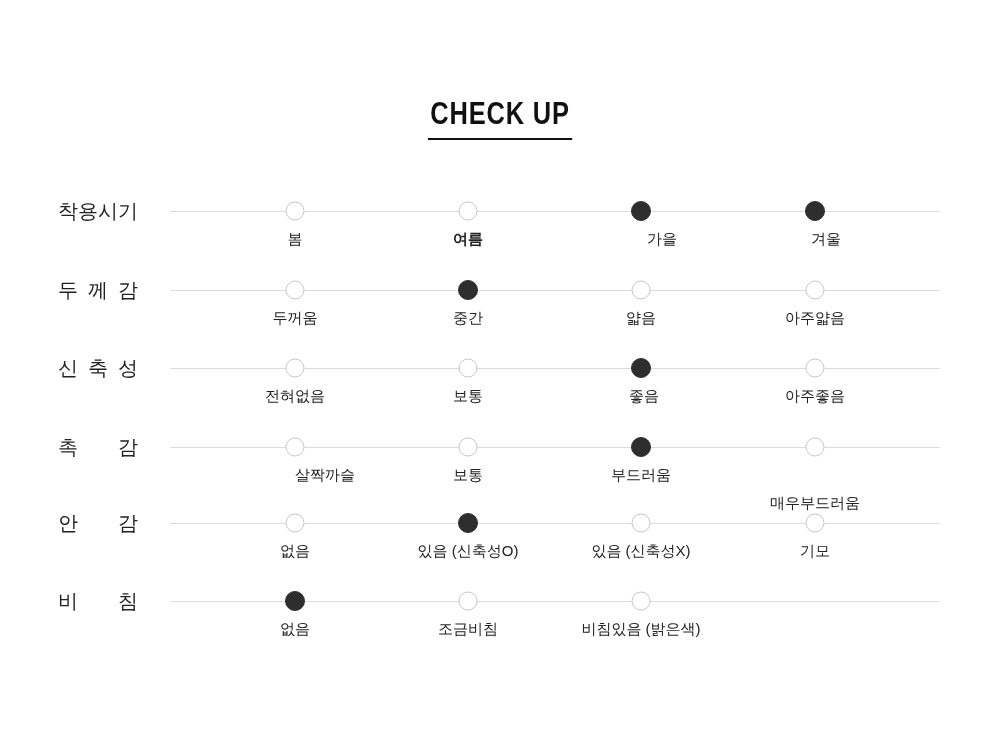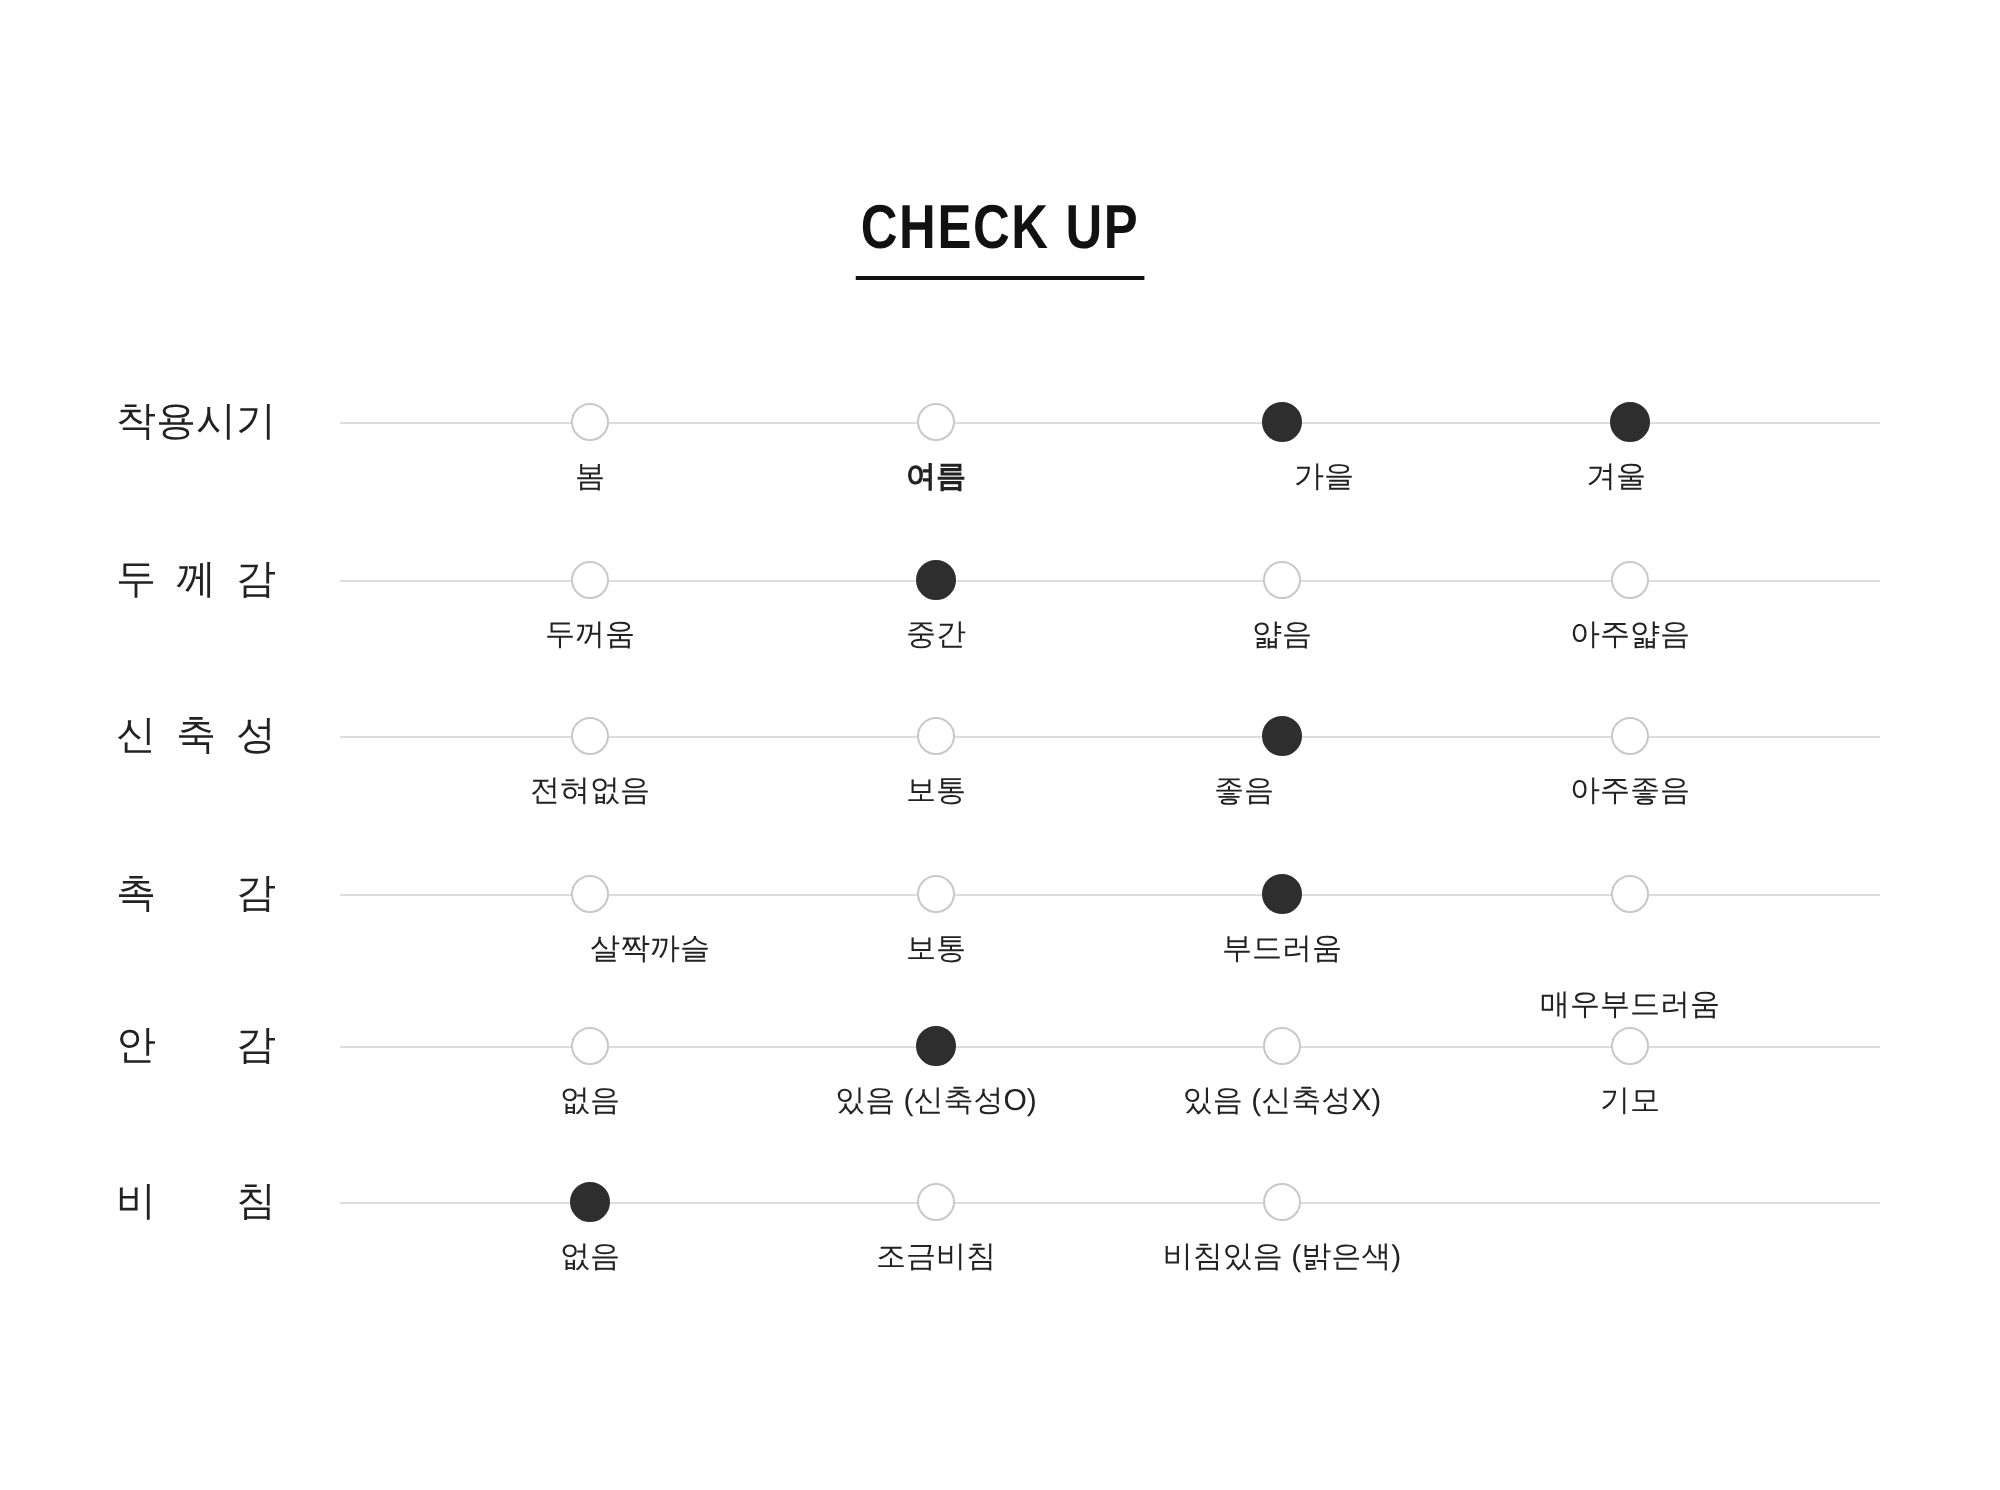--- a/index.html
+++ b/index.html
@@ -50,21 +50,21 @@
           <span>기</span>
         </div>
         <div class="track"></div>
         <div class="dot" style="left: 295px;"></div>
         <div class="opt-label" style="left: 295px;">봄</div>
         <div class="dot" style="left: 468px;"></div>
         <div class="opt-label" style="left: 468px; font-weight: bold;">여름</div>
         <div class="dot selected" style="left: 641px;"></div>
         <div class="opt-label" style="left: 630px; margin-left: 32px;">가을</div>
         <div class="dot selected" style="left: 815px;"></div>
-        <div class="opt-label" style="left: 808px;">겨울</div>
+        <div class="opt-label" style="left: 826px;">겨울</div>
       </div>
       <div class="row" style="top: 280px;">
         <div class="row-label">
           <span>두</span>
           <span>께</span>
           <span>감</span>
         </div>
         <div class="track"></div>
         <div class="dot" style="left: 295px;"></div>
         <div class="opt-label" style="left: 295px;">두꺼움</div>
@@ -80,21 +80,21 @@
           <span>신</span>
           <span>축</span>
           <span>성</span>
         </div>
         <div class="track"></div>
         <div class="dot" style="left: 295px;"></div>
         <div class="opt-label" style="left: 295px;">전혀없음</div>
         <div class="dot" style="left: 468px;"></div>
         <div class="opt-label" style="left: 468px;">보통</div>
         <div class="dot selected" style="left: 641px;"></div>
-        <div class="opt-label" style="left: 622px;">좋음</div>
+        <div class="opt-label" style="left: 644px;">좋음</div>
         <div class="dot" style="left: 815px;"></div>
         <div class="opt-label" style="left: 815px;">아주좋음</div>
       </div>
       <div class="row" style="top: 437px;">
         <div class="row-label">
           <span>촉</span>
           <span>감</span>
         </div>
         <div class="track"></div>
         <div class="dot" style="left: 295px;"></div>

